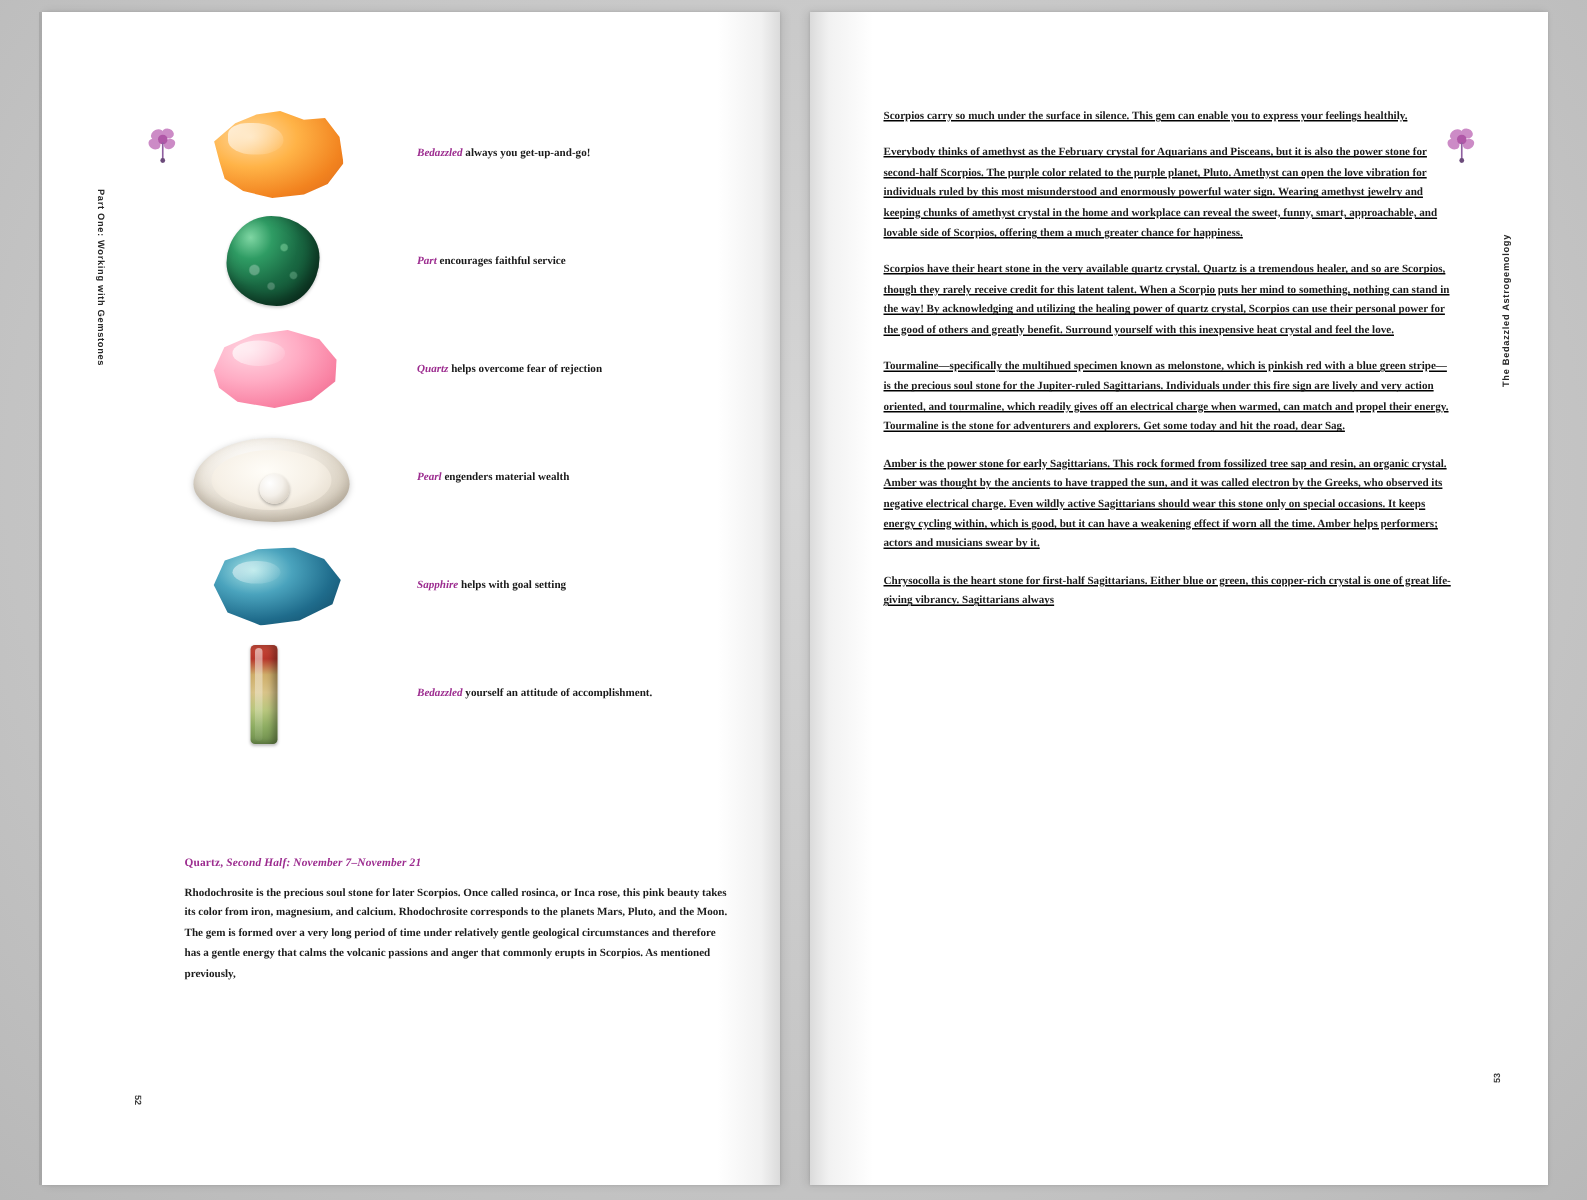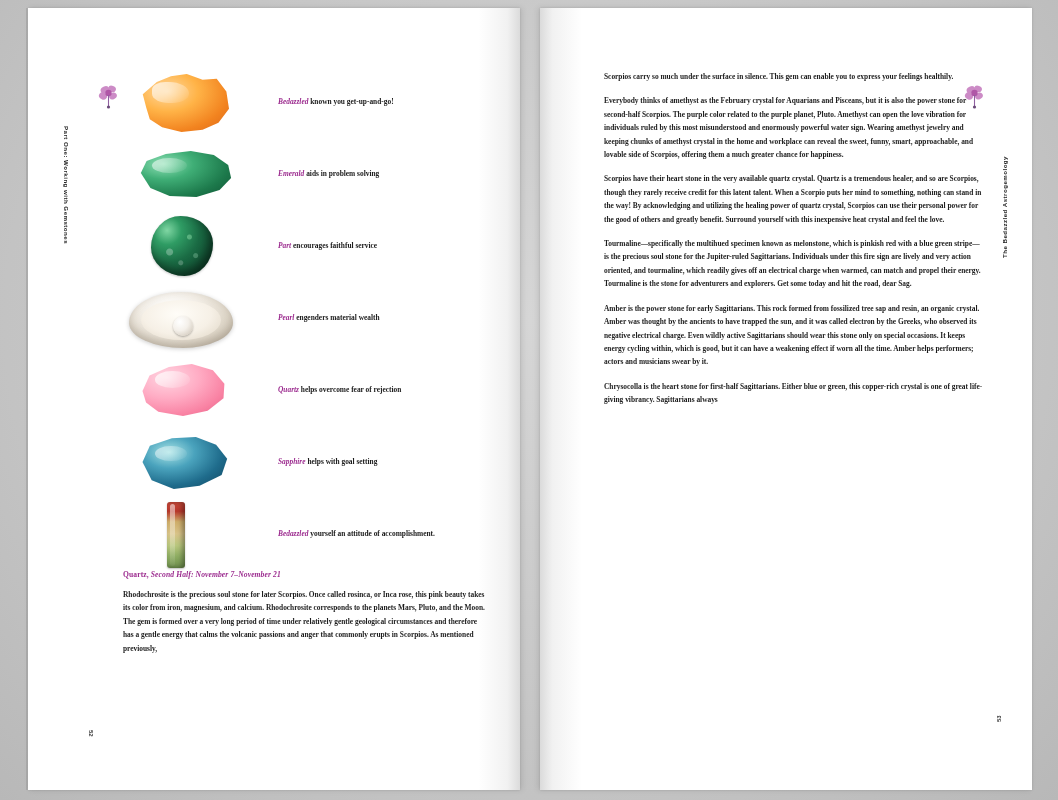--- a/index.html
+++ b/index.html
@@ -163,23 +163,24 @@
 
   .lp-text {
     position: absolute;
     left: 95px;
     top: 562px;
     width: 362px;
   }
 
   .rp-text {
     position: absolute;
-    left: 64px;
+    left: 49px;
     top: 62px;
     width: 380px;
+    text-decoration: underline;
   }
 
   
   .gem-shape { position: absolute; }
 
   
   .chalcedony {
     left: 18px; top: 4px;
     width: 88px; height: 58px;
     background:
@@ -356,61 +357,53 @@
 
     <div class="folio folio-left">52</div>
 
     <div class="gemlist">
 
       <div class="gemrow">
         <div class="gemimg">
           <div class="gem-shape chalcedony"></div>
         </div>
         <div class="gemcap">
-          <span class="gemname">Bedazzled</span><span> known you get-up-and-go!</span>
-        </div>
-      </div>
-
-      <div class="gemrow">
-        <div class="gemimg">
-          <div class="gem-shape emerald"></div>
-        </div>
-        <div class="gemcap">
-          <span class="gemname">Emerald</span><span> aids in problem solving</span>
-        </div>
-      </div>
+          <span class="gemname">Bedazzled</span><span> always you get-up-and-go!</span>
+        </div>
+      </div>
+
 
       <div class="gemrow">
         <div class="gemimg">
           <div class="gem-shape opal"></div>
         </div>
         <div class="gemcap">
           <span class="gemname">Part</span><span> encourages faithful service</span>
+        </div>
+      </div>
+
+      <div class="gemrow">
+        <div class="gemimg">
+          <div class="gem-shape quartz"></div>
+        </div>
+        <div class="gemcap">
+          <span class="gemname">Quartz</span><span> helps overcome fear of rejection</span>
         </div>
       </div>
 
       <div class="gemrow">
         <div class="gemimg">
           <div class="gem-shape oyster">
             <div class="oyster-shell"></div>
             <div class="oyster-inner"></div>
             <div class="pearl"></div>
           </div>
         </div>
         <div class="gemcap">
           <span class="gemname">Pearl</span><span> engenders material wealth</span>
-        </div>
-      </div>
-
-      <div class="gemrow">
-        <div class="gemimg">
-          <div class="gem-shape quartz"></div>
-        </div>
-        <div class="gemcap">
-          <span class="gemname">Quartz</span><span> helps overcome fear of rejection</span>
         </div>
       </div>
 
       <div class="gemrow">
         <div class="gemimg">
           <div class="gem-shape sapphire"></div>
         </div>
         <div class="gemcap">
           <span class="gemname">Sapphire</span><span> helps with goal setting</span>
         </div>

